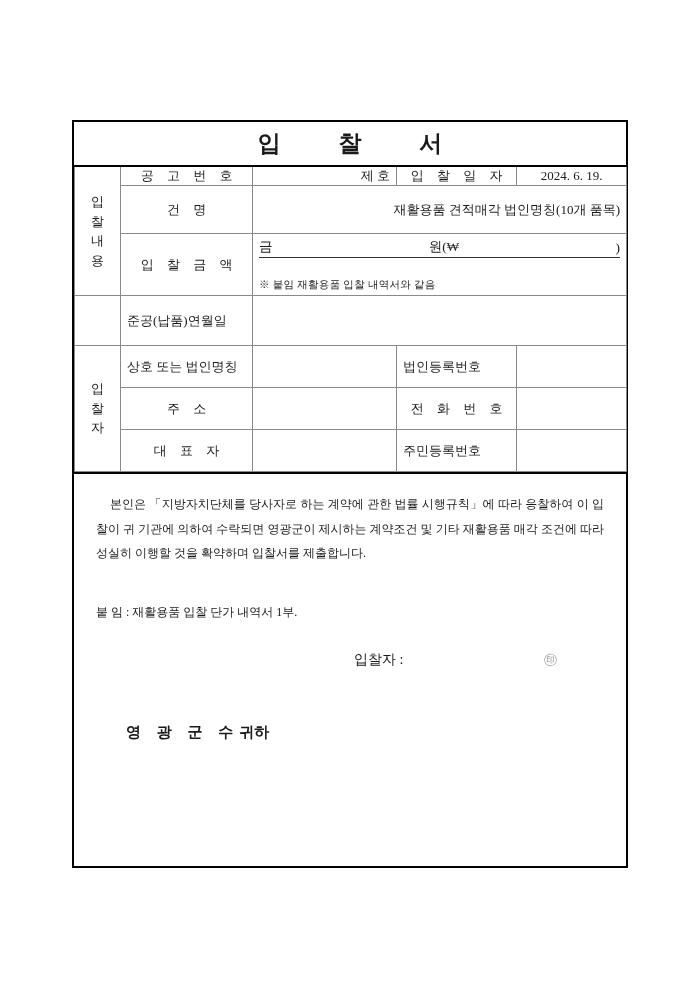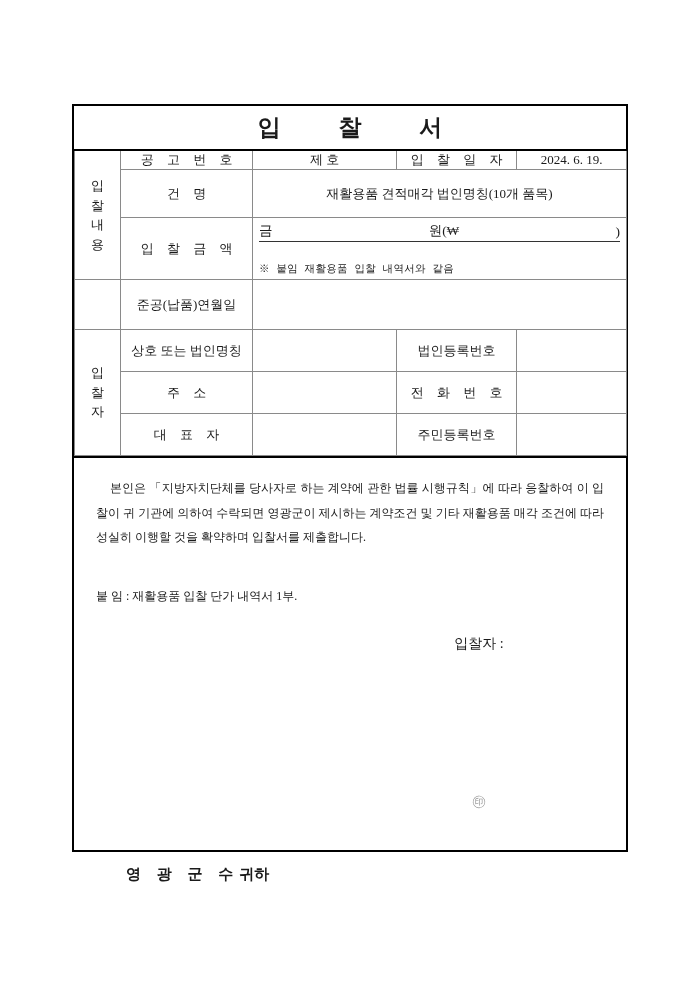--- a/index.html
+++ b/index.html
@@ -12,21 +12,21 @@
     height: 990px;
     font-family: "Liberation Serif", "DejaVu Serif", serif;
     color: #1a1a1a;
     position: relative;
     overflow: hidden;
   }
 
   .page {
     position: absolute;
     left: 72px;
-    top: 104px;
+    top: 120px;
     width: 556px;
     height: 748px;
     border: 2px solid #000000;
     box-sizing: border-box;
     background: #ffffff;
   }
 
   
   .title-row {
     height: 45px;
@@ -74,29 +74,28 @@
 
   .lbl {
     text-align: center;
     letter-spacing: 5px;
     text-indent: 5px;
     font-size: 13.5px;
     white-space: nowrap;
     margin-top: 47px;
   }
   .lbl-tight {
-    text-align: center;
     letter-spacing: 0px;
     text-indent: 0;
     font-size: 13.5px;
     white-space: nowrap;
   }
   .val {
     font-size: 13px;
-    text-align: center;
+    text-align: right;
   }
   .val-center {
     font-size: 13px;
     text-align: center;
     margin-top: 16px;
   }
 
   
   .amount-cell {
     padding: 7px 8px 6px 8px;
@@ -107,21 +106,21 @@
     border-bottom: 1px solid #333333;
     font-size: 13.5px;
     padding-bottom: 1px;
   }
   .amount-line .seg-won { flex: 0 0 auto; }
   .amount-line .spacer1 { flex: 1 1 auto; }
   .amount-line .spacer2 { flex: 1 1 auto; }
   .amount-note {
     font-size: 10.5px;
     margin-top: 20px;
-    font-family: Liberation Mono, monospace;
+    font-family: Liberation Serif, serif;
     color: #222222;
     letter-spacing: 0.3px;
   }
 
   
   .body-sec {
     border-top: 2px solid #000000;
     padding: 18px 22px 0 22px;
     box-sizing: border-box;
   }
@@ -134,24 +133,23 @@
     margin: 0;
   }
   .attach {
     font-size: 12px;
     margin-top: 36px;
     line-height: 1.8;
   }
   .sign-row {
     margin-top: 28px;
     display: flex;
-    align-items: center;
+    align-items: flex-start;
     font-size: 14px;
     padding-left: 258px;
-    flex-direction: column;
   }
   .sign-label { white-space: nowrap; }
   .sign-gap { flex: 0 0 140px; }
   .seal {
     color: #8d8d8d;
     font-size: 14px;
   }
   .recipient {
     margin-top: 54px;
     font-size: 15px;

